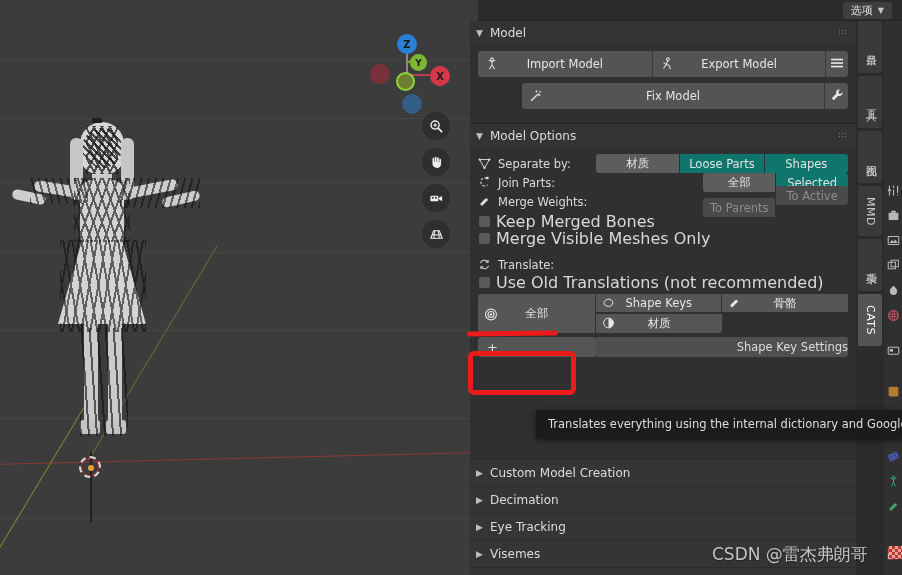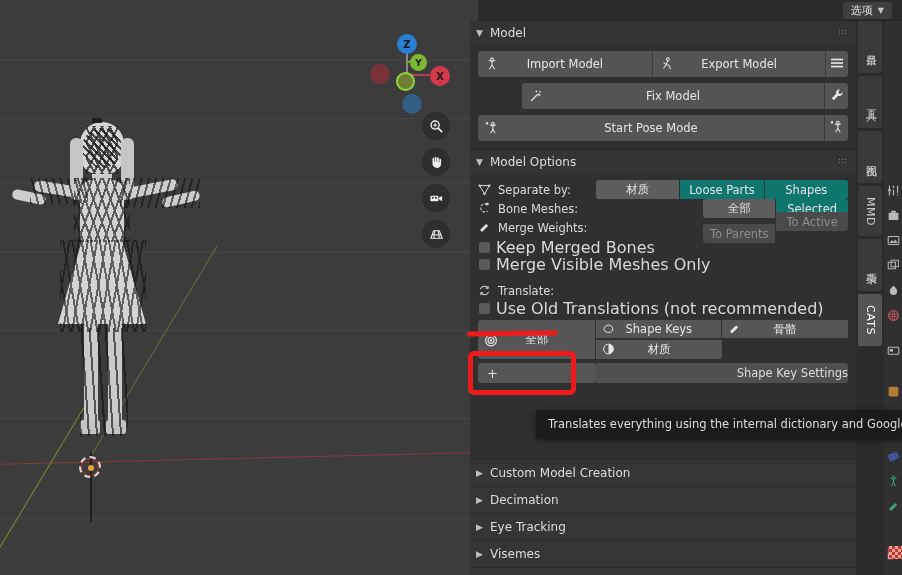--- a/index.html
+++ b/index.html
@@ -369,41 +369,20 @@
         </div>
         <div class="bbtn seg-r" style="width:24px; border-left:1px solid #3b3b3b;">
           <span>
             <svg width="14" height="14" viewBox="0 0 16 16">
                 <path d="M11.3 1.8a3.6 3.6 0 00-4.2 4.8L2 11.7l2.3 2.3 5.1-5.1a3.6 3.6 0 004.8-4.2l-2.2 2.2-1.9-.5-.5-1.9z" fill="#e6e6e6"></path>
               </svg>
           </span>
         </div>
       </div>
 
-      <div class="btnrow" style="margin-bottom:0;">
-        <div class="bbtn seg-l" style="flex:1;">
-          <span class="lico">
-            <svg width="14" height="14" viewBox="0 0 16 16">
-                <rect x="1" y="1.4" width="2.6" height="2.6" fill="#ddd"></rect>
-                <circle cx="9" cy="3" r="1.5" fill="none" stroke="#ddd" stroke-width="1.2"></circle>
-                <path d="M9 4.5v5M9 6L5.6 4.2M9 6l3.4-1.8M9 9.5L6.4 14M9 9.5L11.6 14" stroke="#ddd" stroke-width="1.2" fill="none"></path>
-              </svg>
-          </span>
-          <span>Start Pose Mode</span>
-        </div>
-        <div class="bbtn seg-r" style="width:24px; border-left:1px solid #3b3b3b;">
-          <span>
-            <svg width="14" height="14" viewBox="0 0 16 16">
-                <rect x="1" y="1.4" width="2.6" height="2.6" fill="#ddd"></rect>
-                <circle cx="9" cy="3" r="1.5" fill="none" stroke="#ddd" stroke-width="1.2"></circle>
-                <path d="M9 4.5v5M9 6L5.6 4.2M9 6l3.4-1.8M9 9.5L6.4 14M9 9.5L11.6 14" stroke="#ddd" stroke-width="1.2" fill="none"></path>
-              </svg>
-          </span>
-        </div>
-      </div>
     </div>
 
     <div class="panel-sep"></div>
 
     <div class="panel-head sub">
       <span class="tri">▼</span>
       <span>Model Options</span>
       <span class="grip"></span>
     </div>
 
@@ -426,21 +405,21 @@
         </div>
       </div>
 
       <div class="mo-row">
         <span class="mo-ico">
           <svg width="13" height="13" viewBox="0 0 16 16">
               <path d="M11 3a5 5 0 10.8 8" fill="none" stroke="#ddd" stroke-width="1.3" stroke-dasharray="3 2"></path>
               <rect x="10" y="1" width="3" height="3" fill="#ddd"></rect>
             </svg>
         </span>
-        <span class="mo-lbl" style="width:98px;">Bone Meshes:</span>
+        <span class="mo-lbl" style="width:98px;">Join Parts:</span>
         <div style="display:flex; flex:1; margin-left:29%;">
           <div class="seg on seg-l" style="flex:1;">全部</div>
           <div class="seg seg-r" style="flex:1; border-right:none;">Selected</div>
         </div>
       </div>
 
       <div class="mo-row">
         <span class="mo-ico">
           <svg width="13" height="13" viewBox="0 0 16 16">
               <path d="M3.6 12.4c-1-1-1-2 0-2.6l5.2-5.2c.6-1 1.6-1 2.6 0s1 2 0 2.6l-5.2 5.2c-.6 1-1.6 1-2.6 0z" fill="#ddd"></path>
@@ -656,15 +635,18 @@
     <div class="rico" style="margin-top:22px;">
       <svg width="13" height="13" viewBox="0 0 16 16">
           <rect x="1" y="1" width="7" height="7" fill="#c0565c"></rect>
           <rect x="8" y="8" width="7" height="7" fill="#c0565c"></rect>
           <rect x="8" y="1" width="7" height="7" fill="#e7b4b4"></rect>
           <rect x="1" y="8" width="7" height="7" fill="#e7b4b4"></rect>
         </svg>
     </div>
   </div>
 
+  <div id="watermark">
+    <span>CSDN @雷杰弗朗哥</span>
+  </div>
   <div id="wm-logo"></div>
 
 </div>
 
 </body></html>

